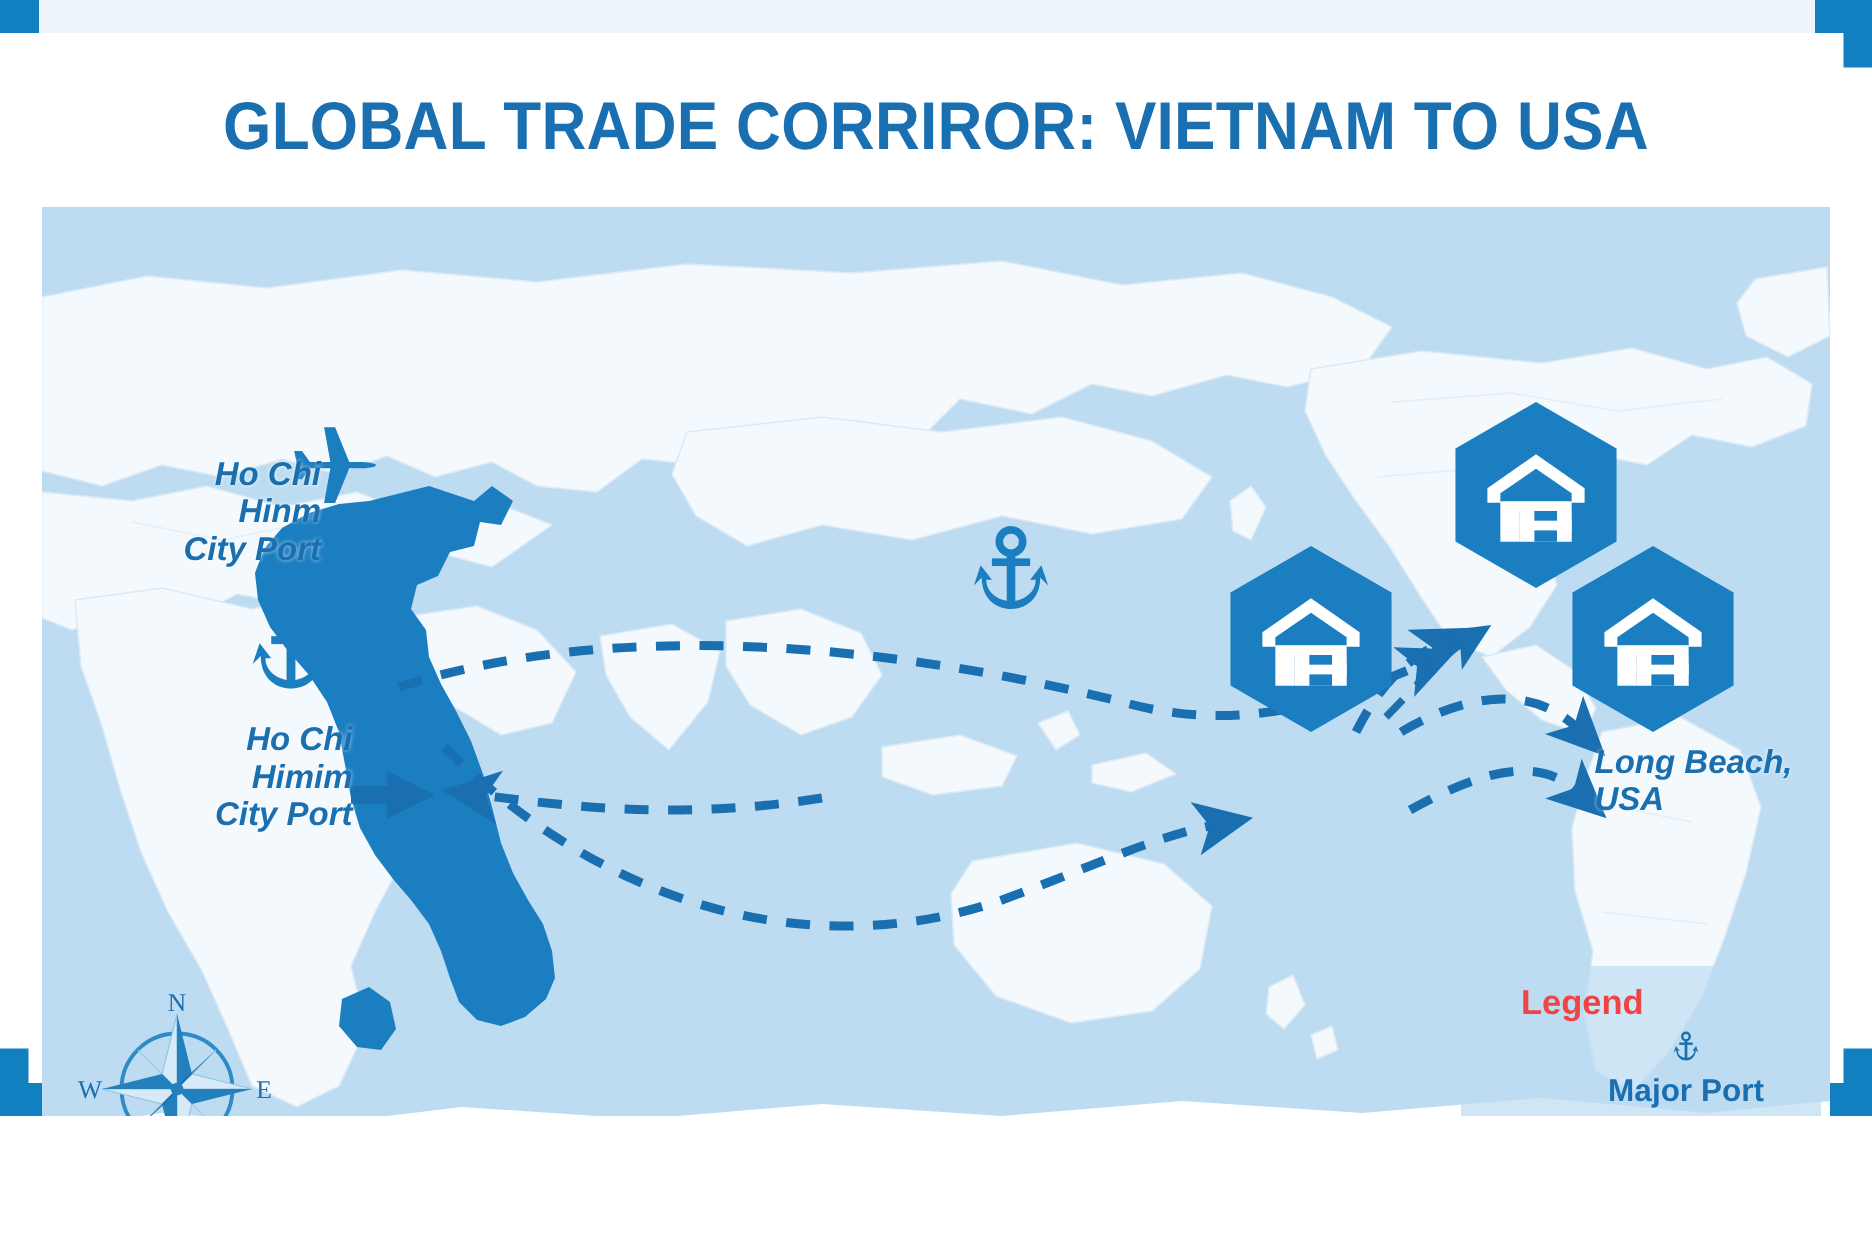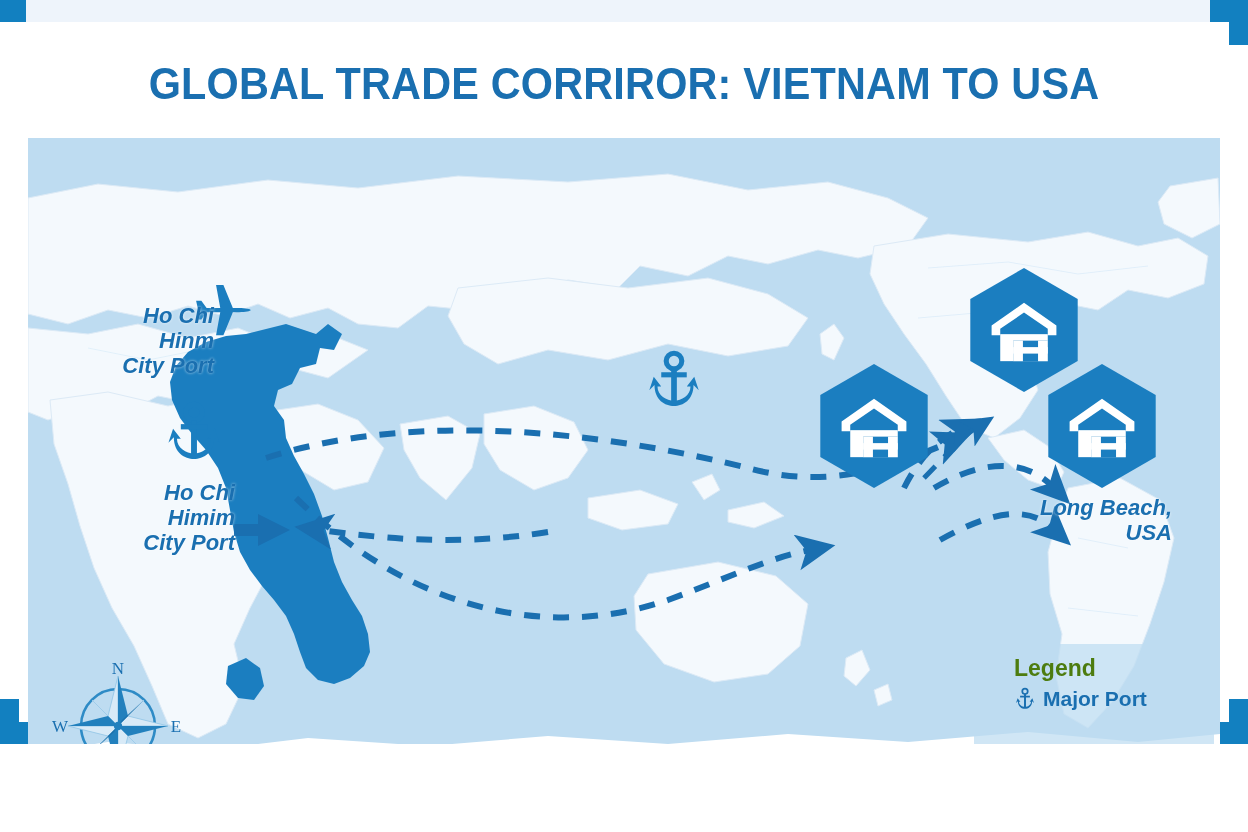--- a/index.html
+++ b/index.html
@@ -79,48 +79,49 @@
     color: #1a6fb0;
     font-family: "Liberation Sans", sans-serif;
     font-weight: bold;
     font-size: 22px;
     line-height: 25px;
     text-shadow: 0 0 3px rgba(255,255,255,0.65);
     font-style: italic;
   }
   #label-hcm-air  { left: 84px;  top: 303px; text-align: right; width: 130px; }
   #label-hcm-sea  { left: 100px; top: 480px; text-align: right; width: 135px; }
-  #label-longbeach{ left: 1012px;top: 495px; text-align: right;  width: 160px; }
+  #label-longbeach{ left: 1063px;top: 495px; text-align: left;  width: 160px; }
 
   
   #legend {
     position: absolute;
     left: 974px;
     top: 644px;
     width: 240px;
     height: 100px;
     background: rgba(190, 220, 241, 0.72);
   }
   #legend-inner {
     position: absolute;
     left: 1014px;
     top: 655px;
     width: 220px;
   }
   #legend-title {
-    color: #4d7c0f;
+    color: #ef4444;
     font-size: 23px;
     font-weight: bold;
     margin-bottom: 5px;
   }
   .legend-row {
     display: flex;
     align-items: center;
     gap: 7px;
     margin-top: 3px;
+    flex-direction: column;
   }
   .legend-row .ltext {
     color: #1a6fb0;
     font-size: 21px;
     font-weight: bold;
   }
   .legend-ico { width: 22px; height: 24px; flex: 0 0 22px; }
 
   
   #compass {

